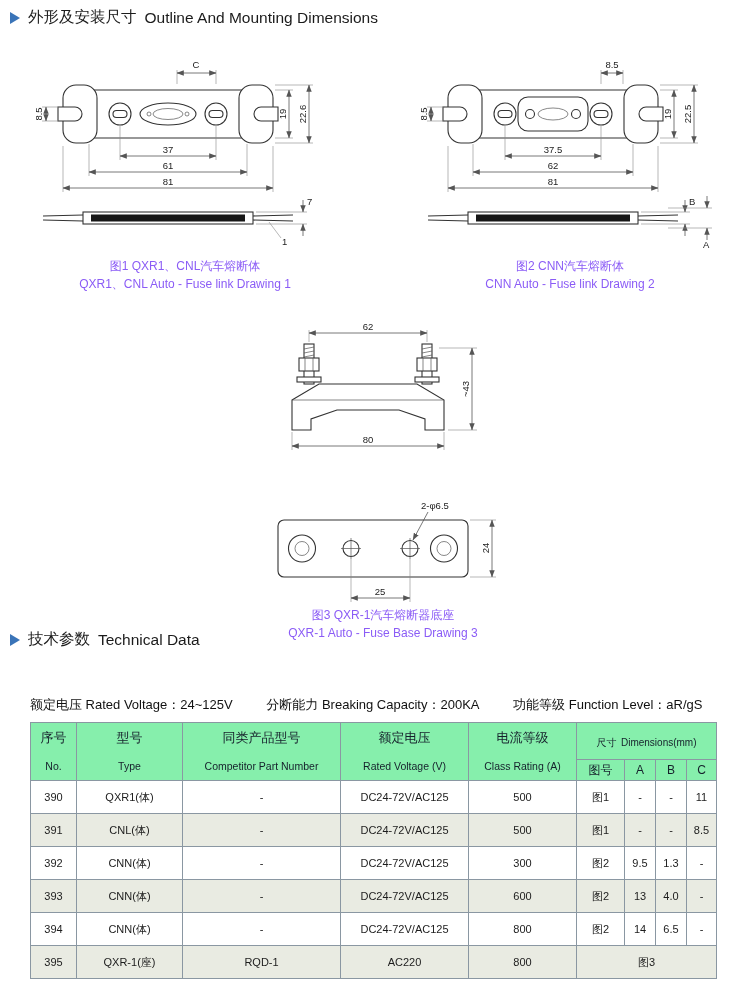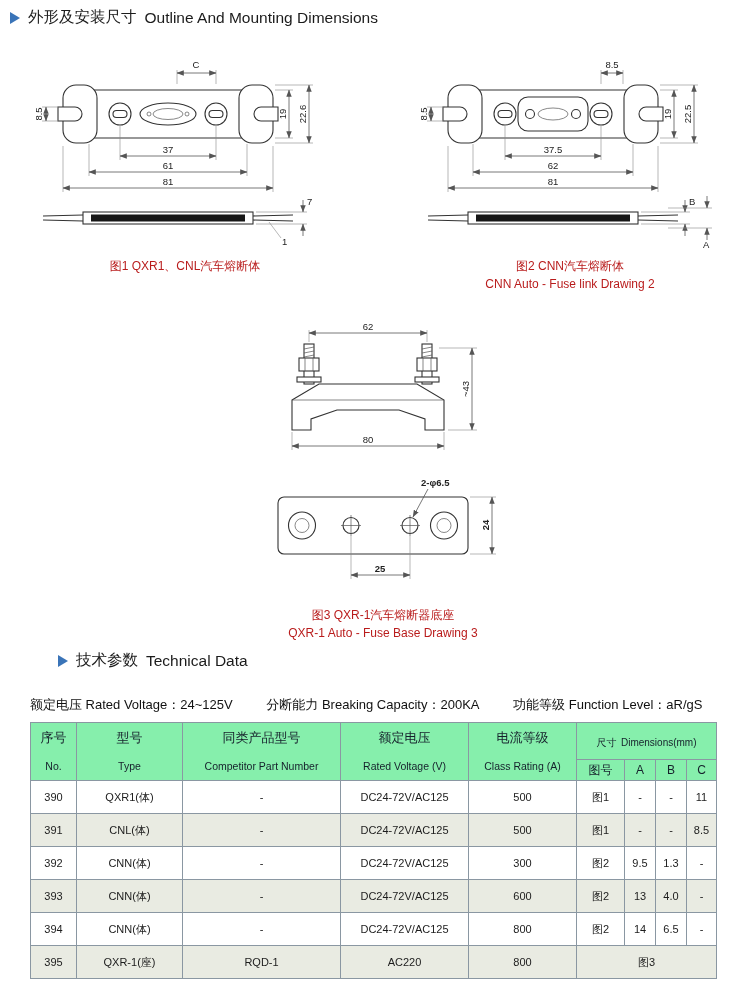--- a/index.html
+++ b/index.html
@@ -5,21 +5,21 @@
   *{box-sizing:border-box;margin:0;padding:0;}
   html,body{background:#fff;}
   .page{position:relative;width:730px;height:984px;background:#ffffff;
         font-family:"Liberation Sans","DejaVu Sans",sans-serif;color:#222;overflow:hidden;}
 
   .sec-title{position:absolute;display:flex;align-items:center;gap:8px;font-size:15.5px;color:#1b1b1b;}
   .tri{width:0;height:0;border-left:10px solid #3a74b8;border-top:6.5px solid transparent;border-bottom:6.5px solid transparent;}
 
   .drw{position:absolute;}
   .drw svg{display:block;}
-  .cap{position:absolute;text-align:center;font-size:12px;line-height:1.5;color:#b91c1c;}
+  .cap{position:absolute;text-align:center;font-size:12px;line-height:1.5;color:#8b5cf6;}
 
   .ln{fill:none;stroke:#333;stroke-width:1.1;}
   .lnf{fill:#fff;stroke:#333;stroke-width:1.1;}
   .thin{fill:none;stroke:#555;stroke-width:0.7;}
   .blk{fill:#161616;stroke:none;}
   .dim{stroke:#555;stroke-width:0.8;fill:none;}
   .ext{stroke:#888;stroke-width:0.6;fill:none;}
   text.dt{font-family:"Liberation Sans","DejaVu Sans",sans-serif;font-size:9.5px;fill:#222;}
 
   .ratings{position:absolute;left:30px;top:696px;font-size:13px;color:#111;white-space:nowrap;}
@@ -121,20 +121,21 @@
         <line class="dim" x1="268" y1="144" x2="268" y2="156" marker-end="url(#arr)"></line>
         <line class="dim" x1="268" y1="180" x2="268" y2="168" marker-end="url(#arr)"></line>
         <text class="dt" x="272" y="149">7</text>
         <line class="ext" x1="234" y1="166" x2="246" y2="182"></line>
         <text class="dt" x="247" y="189">1</text>
       </g>
     </svg>
   </div>
   <div class="cap" style="left:35px;top:257px;width:300px;">
     <div>图1 QXR1、CNL汽车熔断体</div>
+    <div>QXR1、CNL Auto - Fuse link Drawing 1</div>
   </div>
 
   <div class="drw" style="left:420px;top:56px;">
     <svg width="300" height="200" viewBox="0 0 300 200">
       <g>
         <rect class="lnf" x="48" y="34" width="170" height="48" rx="3"></rect>
         <rect class="lnf" x="28" y="29" width="34" height="58" rx="13"></rect>
         <rect class="lnf" x="204" y="29" width="34" height="58" rx="13"></rect>
         <path class="lnf" d="M23,51 H40 a7 7 0 0 1 0 14 H23 Z"></path>
         <path class="lnf" d="M243,51 H226 a7 7 0 0 0 0 14 H243 Z"></path>
@@ -244,21 +245,21 @@
         <text class="dt" x="216" y="67" text-anchor="middle" transform="rotate(-90 216 67)">~43</text>
 
         <line class="ext" x1="39" y1="110" x2="39" y2="128"></line>
         <line class="ext" x1="191" y1="110" x2="191" y2="128"></line>
         <line class="dim" x1="39" y1="124" x2="191" y2="124" marker-start="url(#arr)" marker-end="url(#arr)"></line>
         <text class="dt" x="115" y="121" text-anchor="middle">80</text>
       </g>
     </svg>
   </div>
 
-  <div class="drw" style="left:253px;top:475px;font-weight:bold;">
+  <div class="drw" style="left:253px;top:498px;">
     <svg width="260" height="125" viewBox="0 0 260 125">
       <g>
         <rect class="lnf" x="25" y="22" width="190" height="57" rx="6"></rect>
         <circle class="lnf" cx="49" cy="50.5" r="13.5"></circle>
         <circle class="thin" cx="49" cy="50.5" r="7"></circle>
         <circle class="lnf" cx="191" cy="50.5" r="13.5"></circle>
         <circle class="thin" cx="191" cy="50.5" r="7"></circle>
         <circle class="lnf" cx="98" cy="50.5" r="8"></circle>
         <circle class="lnf" cx="157" cy="50.5" r="8"></circle>
         <line class="thin" x1="88" y1="50.5" x2="108" y2="50.5"></line>
@@ -280,21 +281,21 @@
         <line class="dim" x1="98" y1="100" x2="157" y2="100" marker-start="url(#arr)" marker-end="url(#arr)"></line>
         <text class="dt" x="127" y="97" text-anchor="middle">25</text>
       </g>
     </svg>
   </div>
   <div class="cap" style="left:253px;top:606px;width:260px;">
     <div>图3 QXR-1汽车熔断器底座</div>
     <div>QXR-1 Auto - Fuse Base Drawing 3</div>
   </div>
 
-  <div class="sec-title" style="left:10px;top:650px;margin-left:48px;">
+  <div class="sec-title" style="left:10px;top:629px;">
     <span class="tri"></span>
     <span>技术参数</span>
     <span>Technical Data</span>
   </div>
 
   <div class="ratings">
     <span>额定电压 Rated Voltage：24~125V</span>
     <span>分断能力 Breaking Capacity：200KA</span>
     <span>功能等级 Function Level：aR/gS</span>
   </div>

